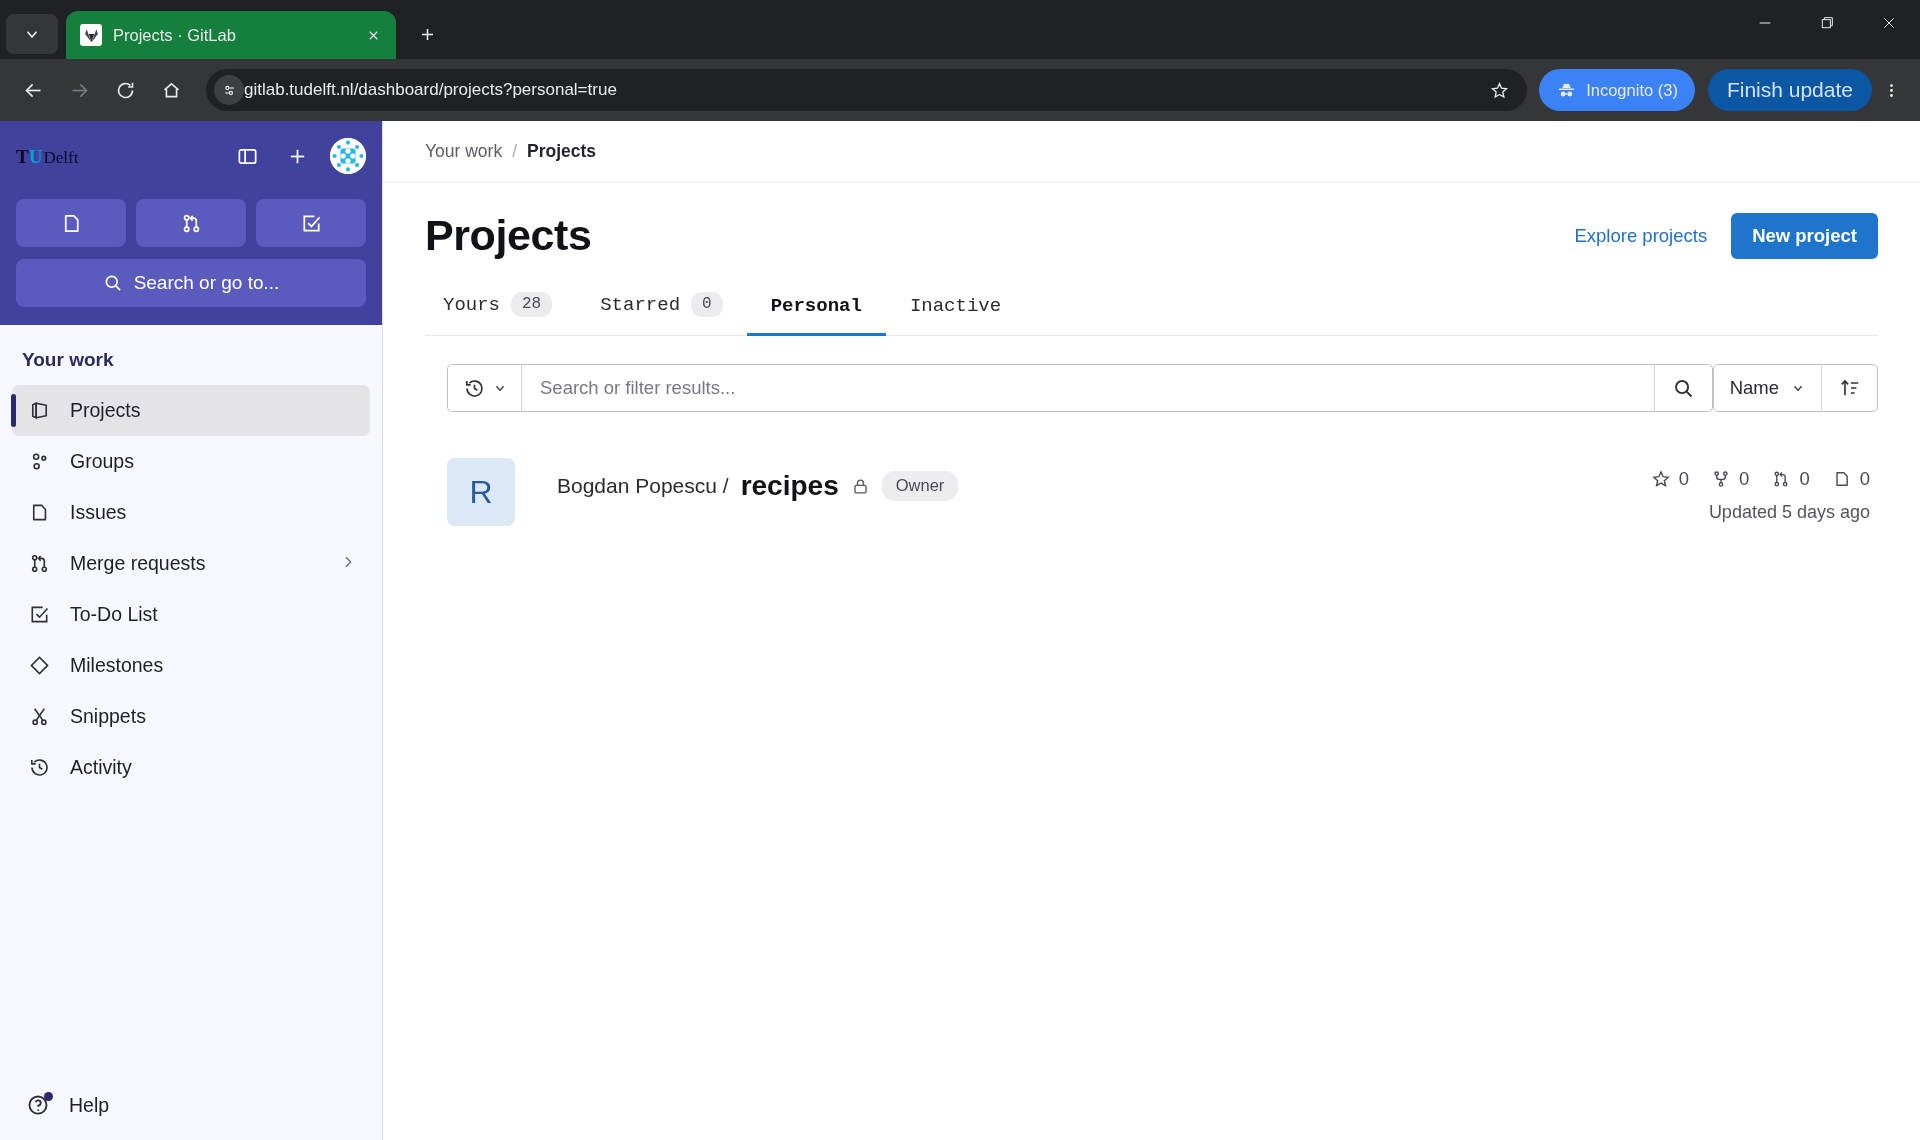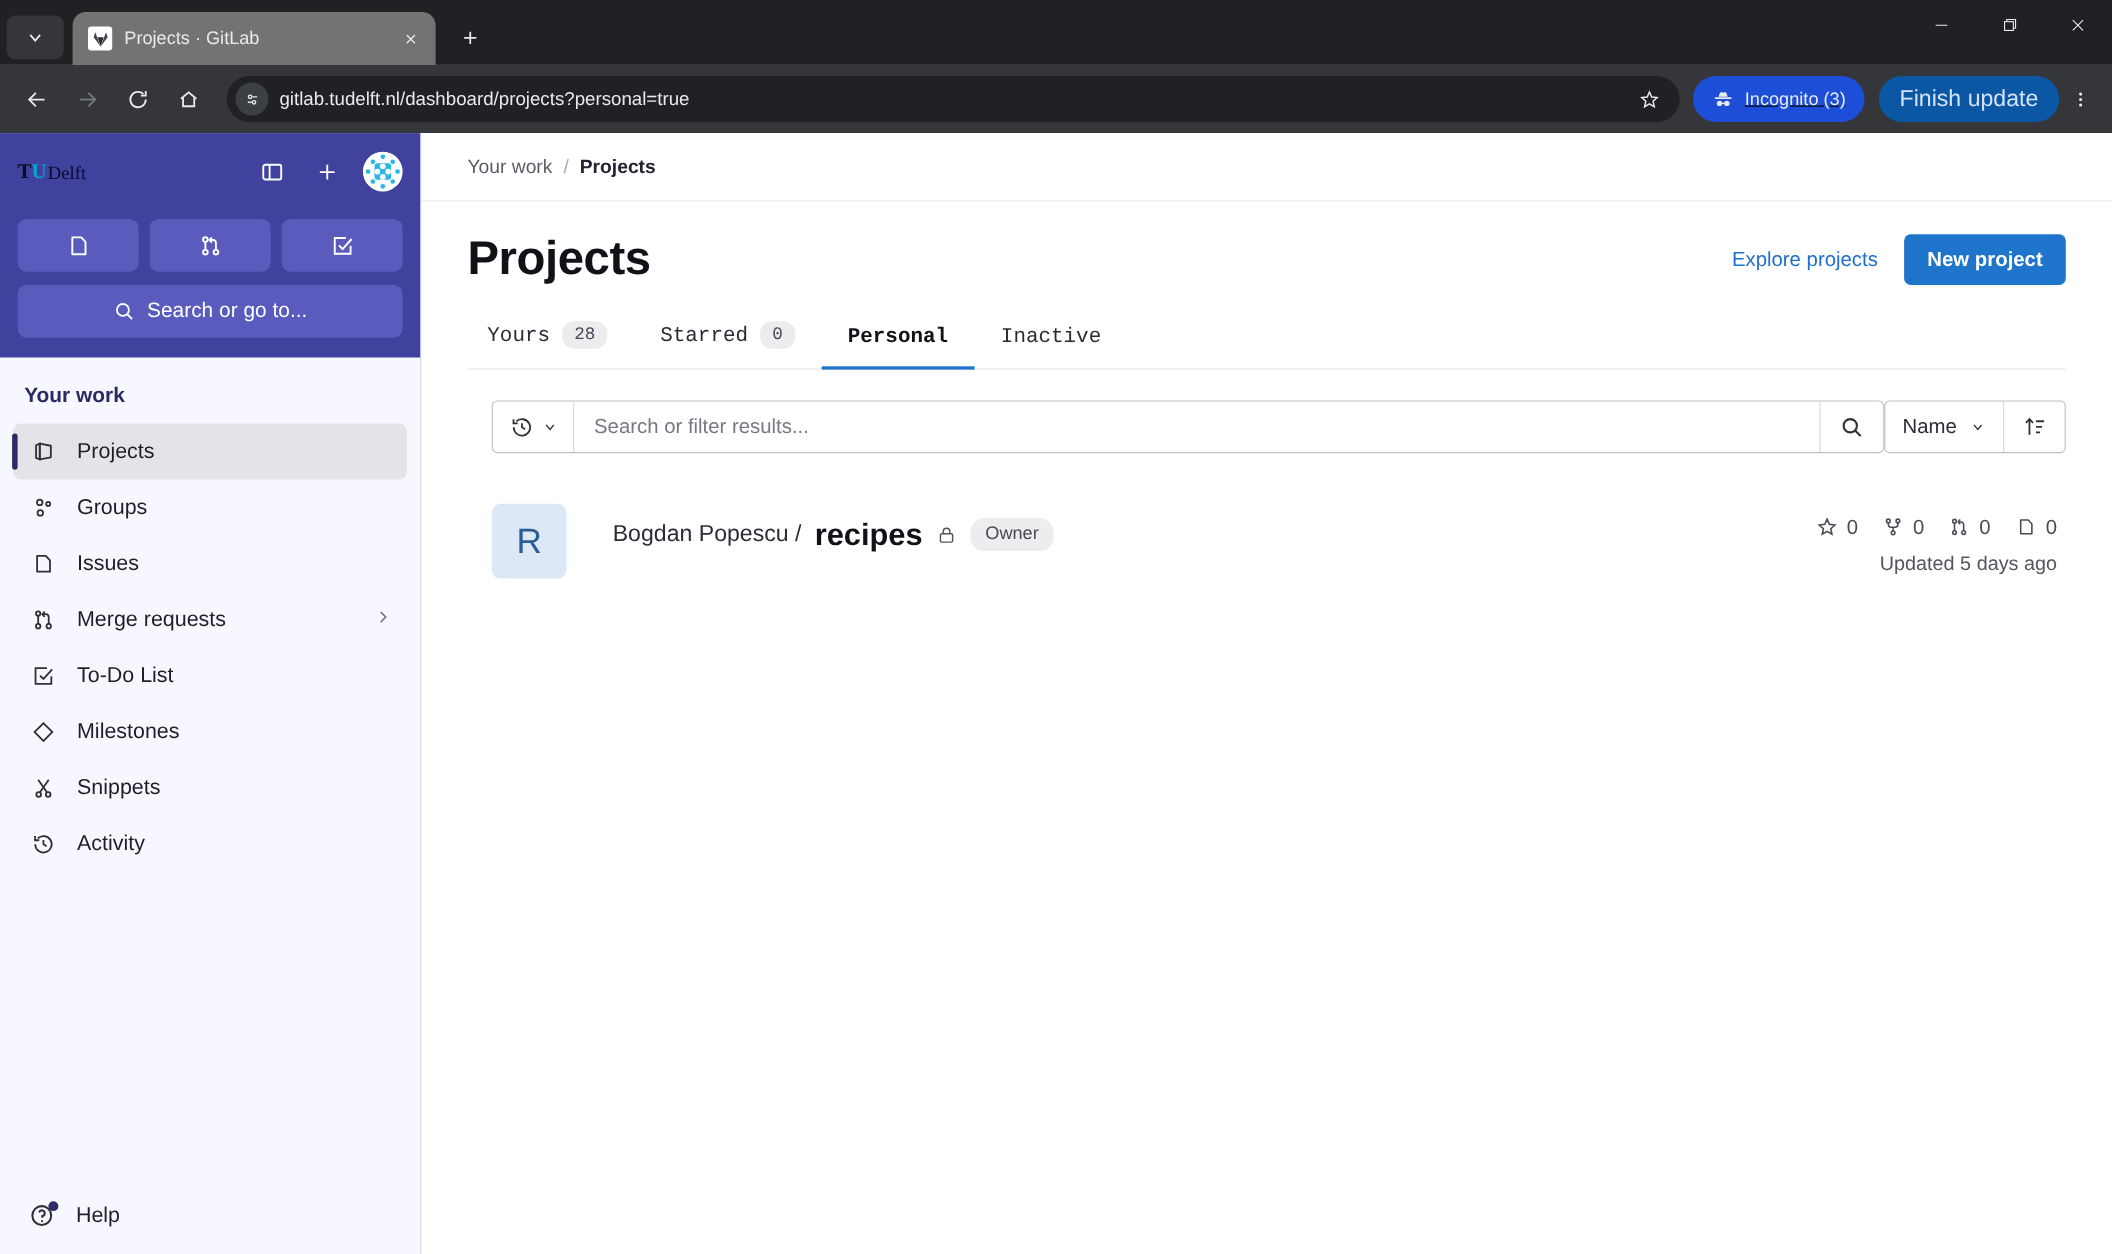--- a/index.html
+++ b/index.html
@@ -18,21 +18,21 @@
     position:relative; flex:0 0 59px;
   }
   .tab-list-btn {
     width:52px; height:40px; margin:0 0 5px 6px; border-radius:8px;
     background:#35363a; display:flex; align-items:center; justify-content:center;
     cursor:pointer;
   }
   .tab-list-btn svg { width:18px; height:18px; fill:none; stroke:#e8eaed; stroke-width:2.2; }
 
   .tab {
-    height:48px; width:330px; margin-left:8px; background:#737373;
+    height:48px; width:330px; margin-left:8px; background:#15803d;
     border-radius:12px 12px 0 0; display:flex; align-items:center;
     padding:0 10px 0 14px; gap:11px; position:relative; cursor:pointer;
   }
   .tab-favicon {
     width:22px; height:22px; border-radius:3px; background:#fff;
     display:flex; align-items:center; justify-content:center; flex:0 0 22px;
   }
   .tab-favicon svg { width:17px; height:17px; }
   .tab-title {
     color:#e8eaed; font-size:16.5px; flex:1; white-space:nowrap;
@@ -59,37 +59,37 @@
   }
   .tb-btn {
     width:42px; height:42px; border-radius:50%; display:flex;
     align-items:center; justify-content:center; cursor:pointer; flex:0 0 42px;
   }
   .tb-btn svg { width:21px; height:21px; fill:none; stroke:#e8eaed; stroke-width:1.9; }
   .tb-btn.disabled svg { stroke:#76797d; }
 
   .omnibox {
     flex:1; height:42px; background:#202124; border-radius:21px; margin-left:10px;
-    display:flex; align-items:center; padding:0 10px 0 8px; gap:10px; min-width:0;
+    display:flex; align-items:center; padding:0 10px 0 8px; gap:0; min-width:0;
   }
   .omnibox-icon {
     width:30px; height:30px; border-radius:50%; background:#3c4043;
     display:flex; align-items:center; justify-content:center; flex:0 0 30px;
   }
   .omnibox-icon svg { width:17px; height:17px; stroke:#e8eaed; stroke-width:1.7; fill:none; }
   .omnibox-url {
     flex:1; color:#e8eaed; font-size:17px; white-space:nowrap; overflow:hidden;
     text-overflow:ellipsis;
   }
   .star-btn { width:36px; height:36px; border-radius:50%; display:flex; align-items:center; justify-content:center; cursor:pointer; flex:0 0 36px; }
   .star-btn svg { width:19px; height:19px; fill:none; stroke:#e8eaed; stroke-width:1.7; }
 
   .incognito-pill {
-    height:42px; border-radius:21px; background:#1d4ed8; display:flex;
-    align-items:center; gap:9px; padding:16px 17px; margin-left:8px; cursor:pointer;text-decoration:underline;
+    height:42px; border-radius:21px; background:#3b82f6; display:flex;
+    align-items:center; gap:9px; padding:16px 17px; margin-left:8px; cursor:pointer;
   }
   .incognito-pill svg { width:21px; height:21px; fill:#e8eaed; }
   .incognito-pill span { color:#e8eaed; font-size:16.5px; white-space:nowrap; }
 
   .finish-update {
     height:42px; border-radius:21px; background:#0b57a4; color:#d3e3fd;
     display:flex; align-items:center; padding:0 19px; font-size:21px;
     margin-left:9px; cursor:pointer; white-space:nowrap;
   }
   .kebab { width:34px; height:42px; display:flex; align-items:center; justify-content:center; cursor:pointer; margin-left:-2px; }

